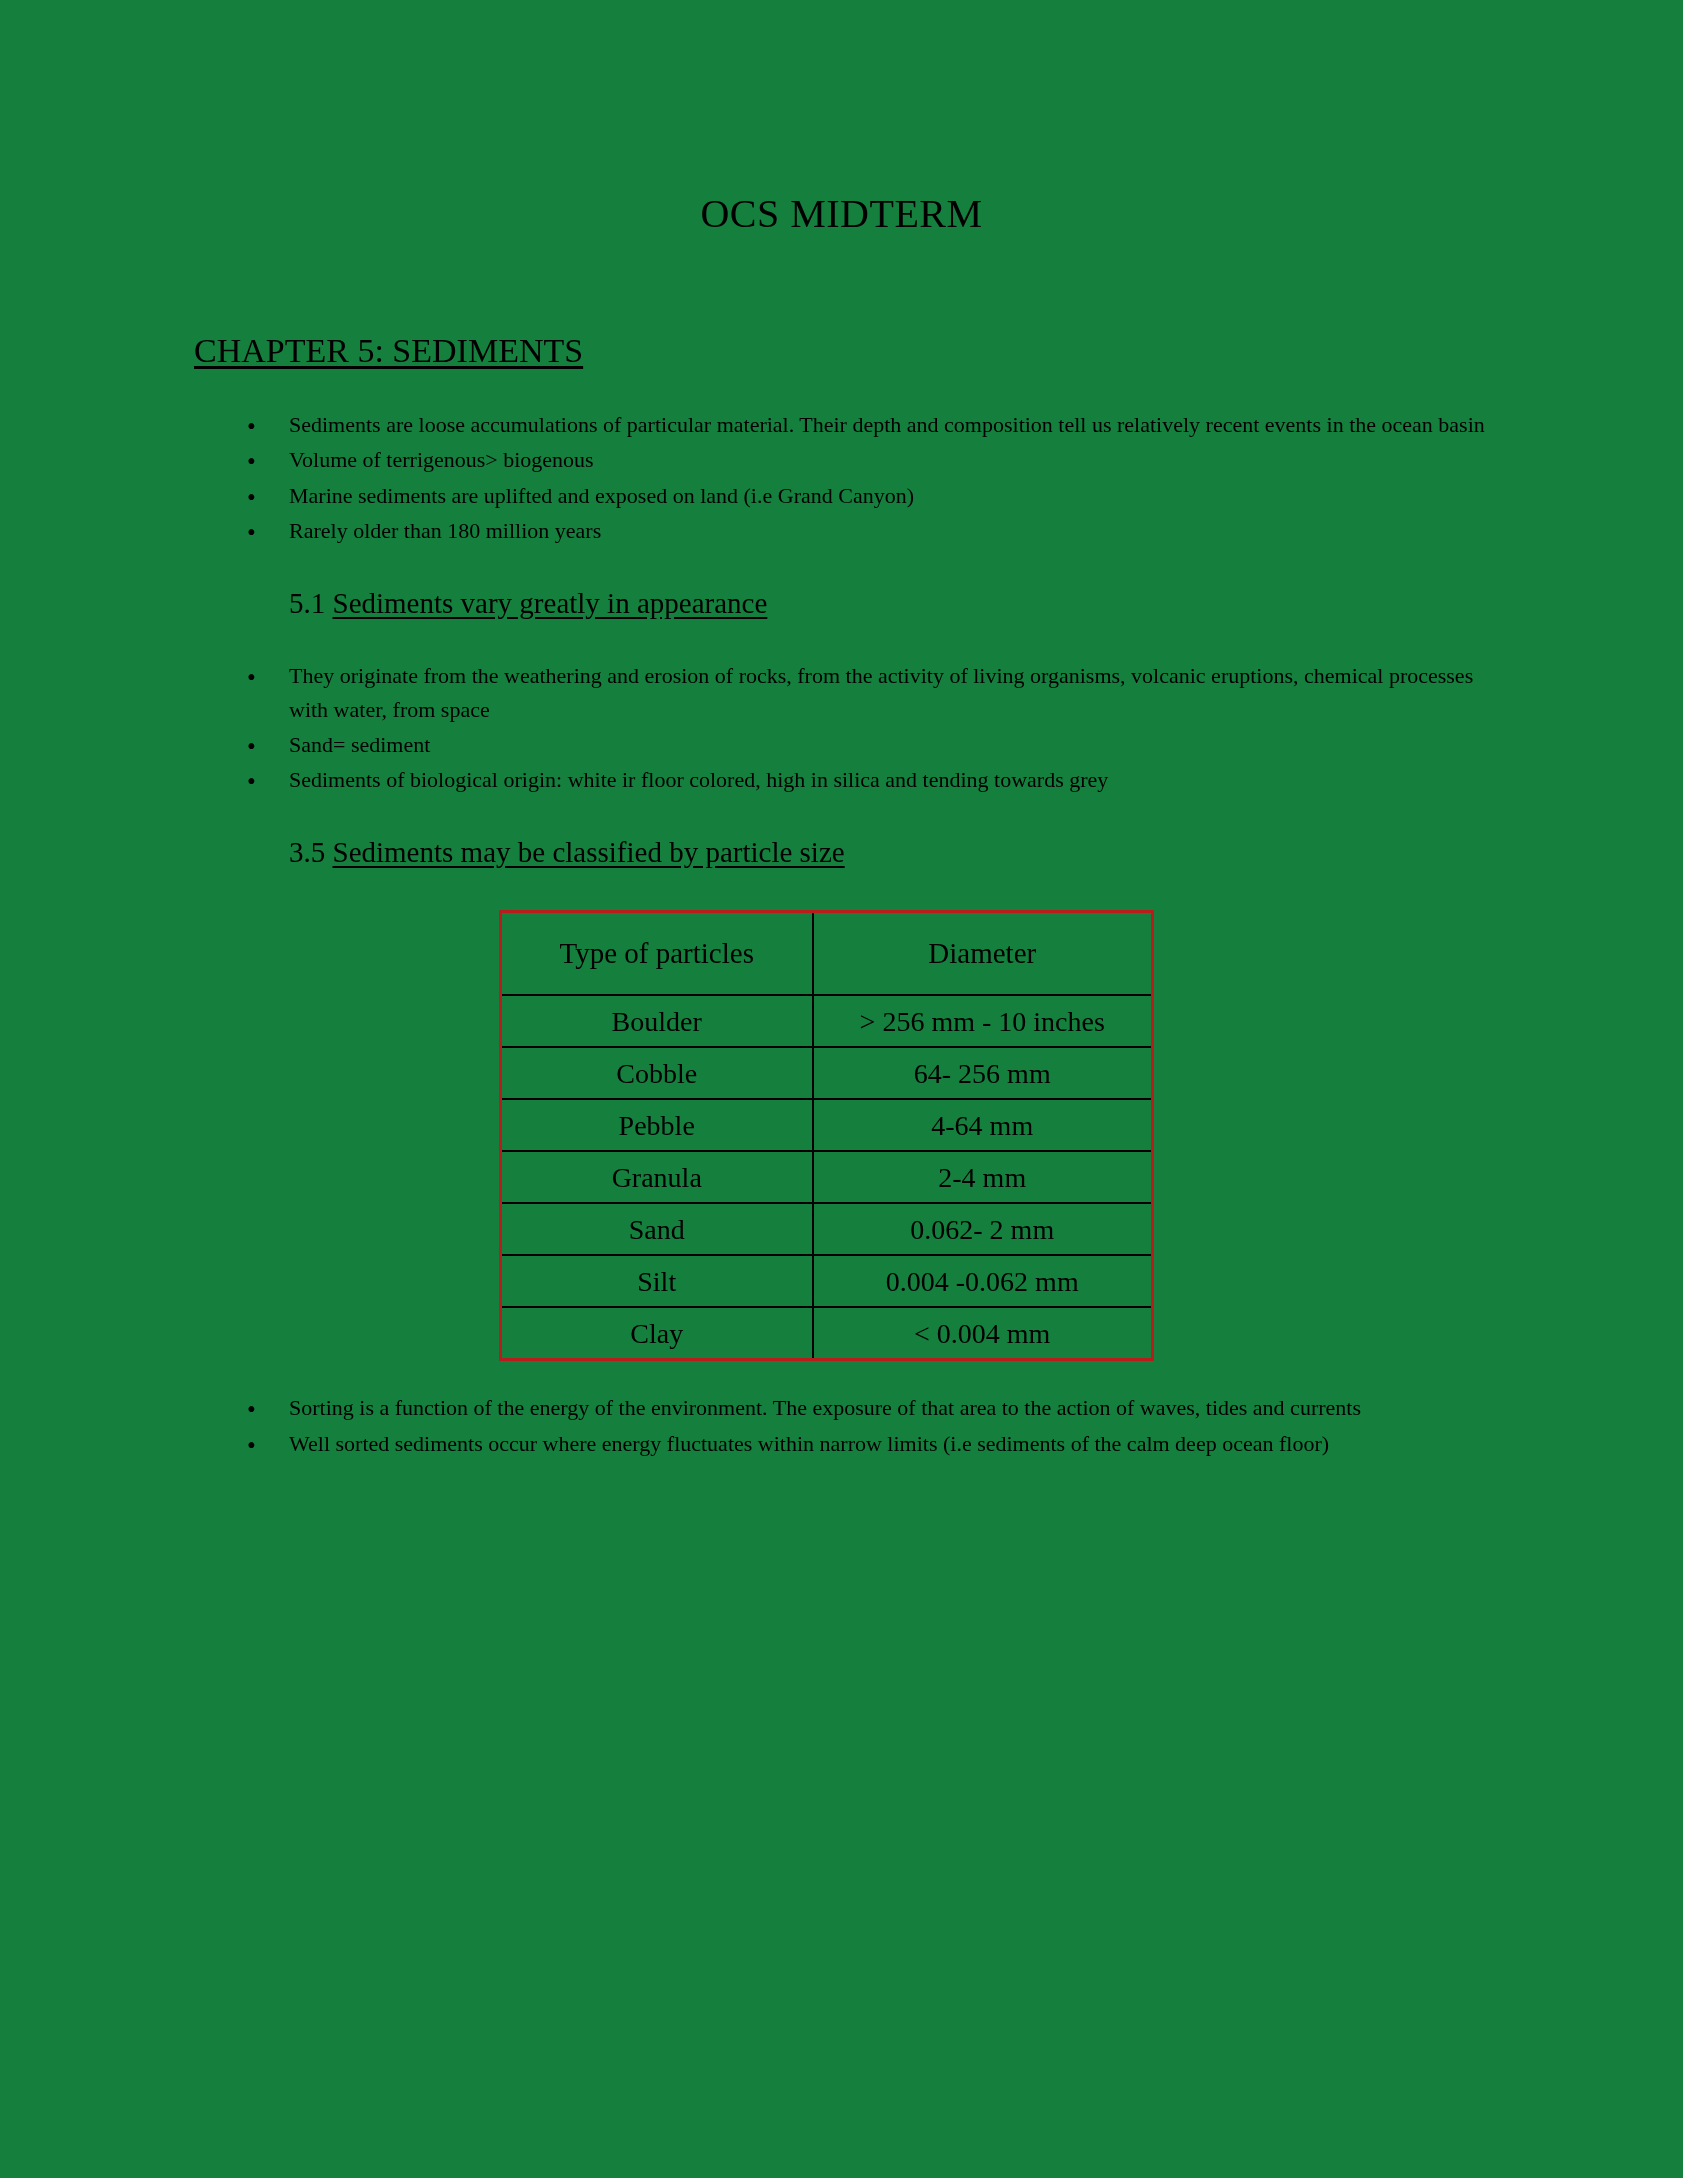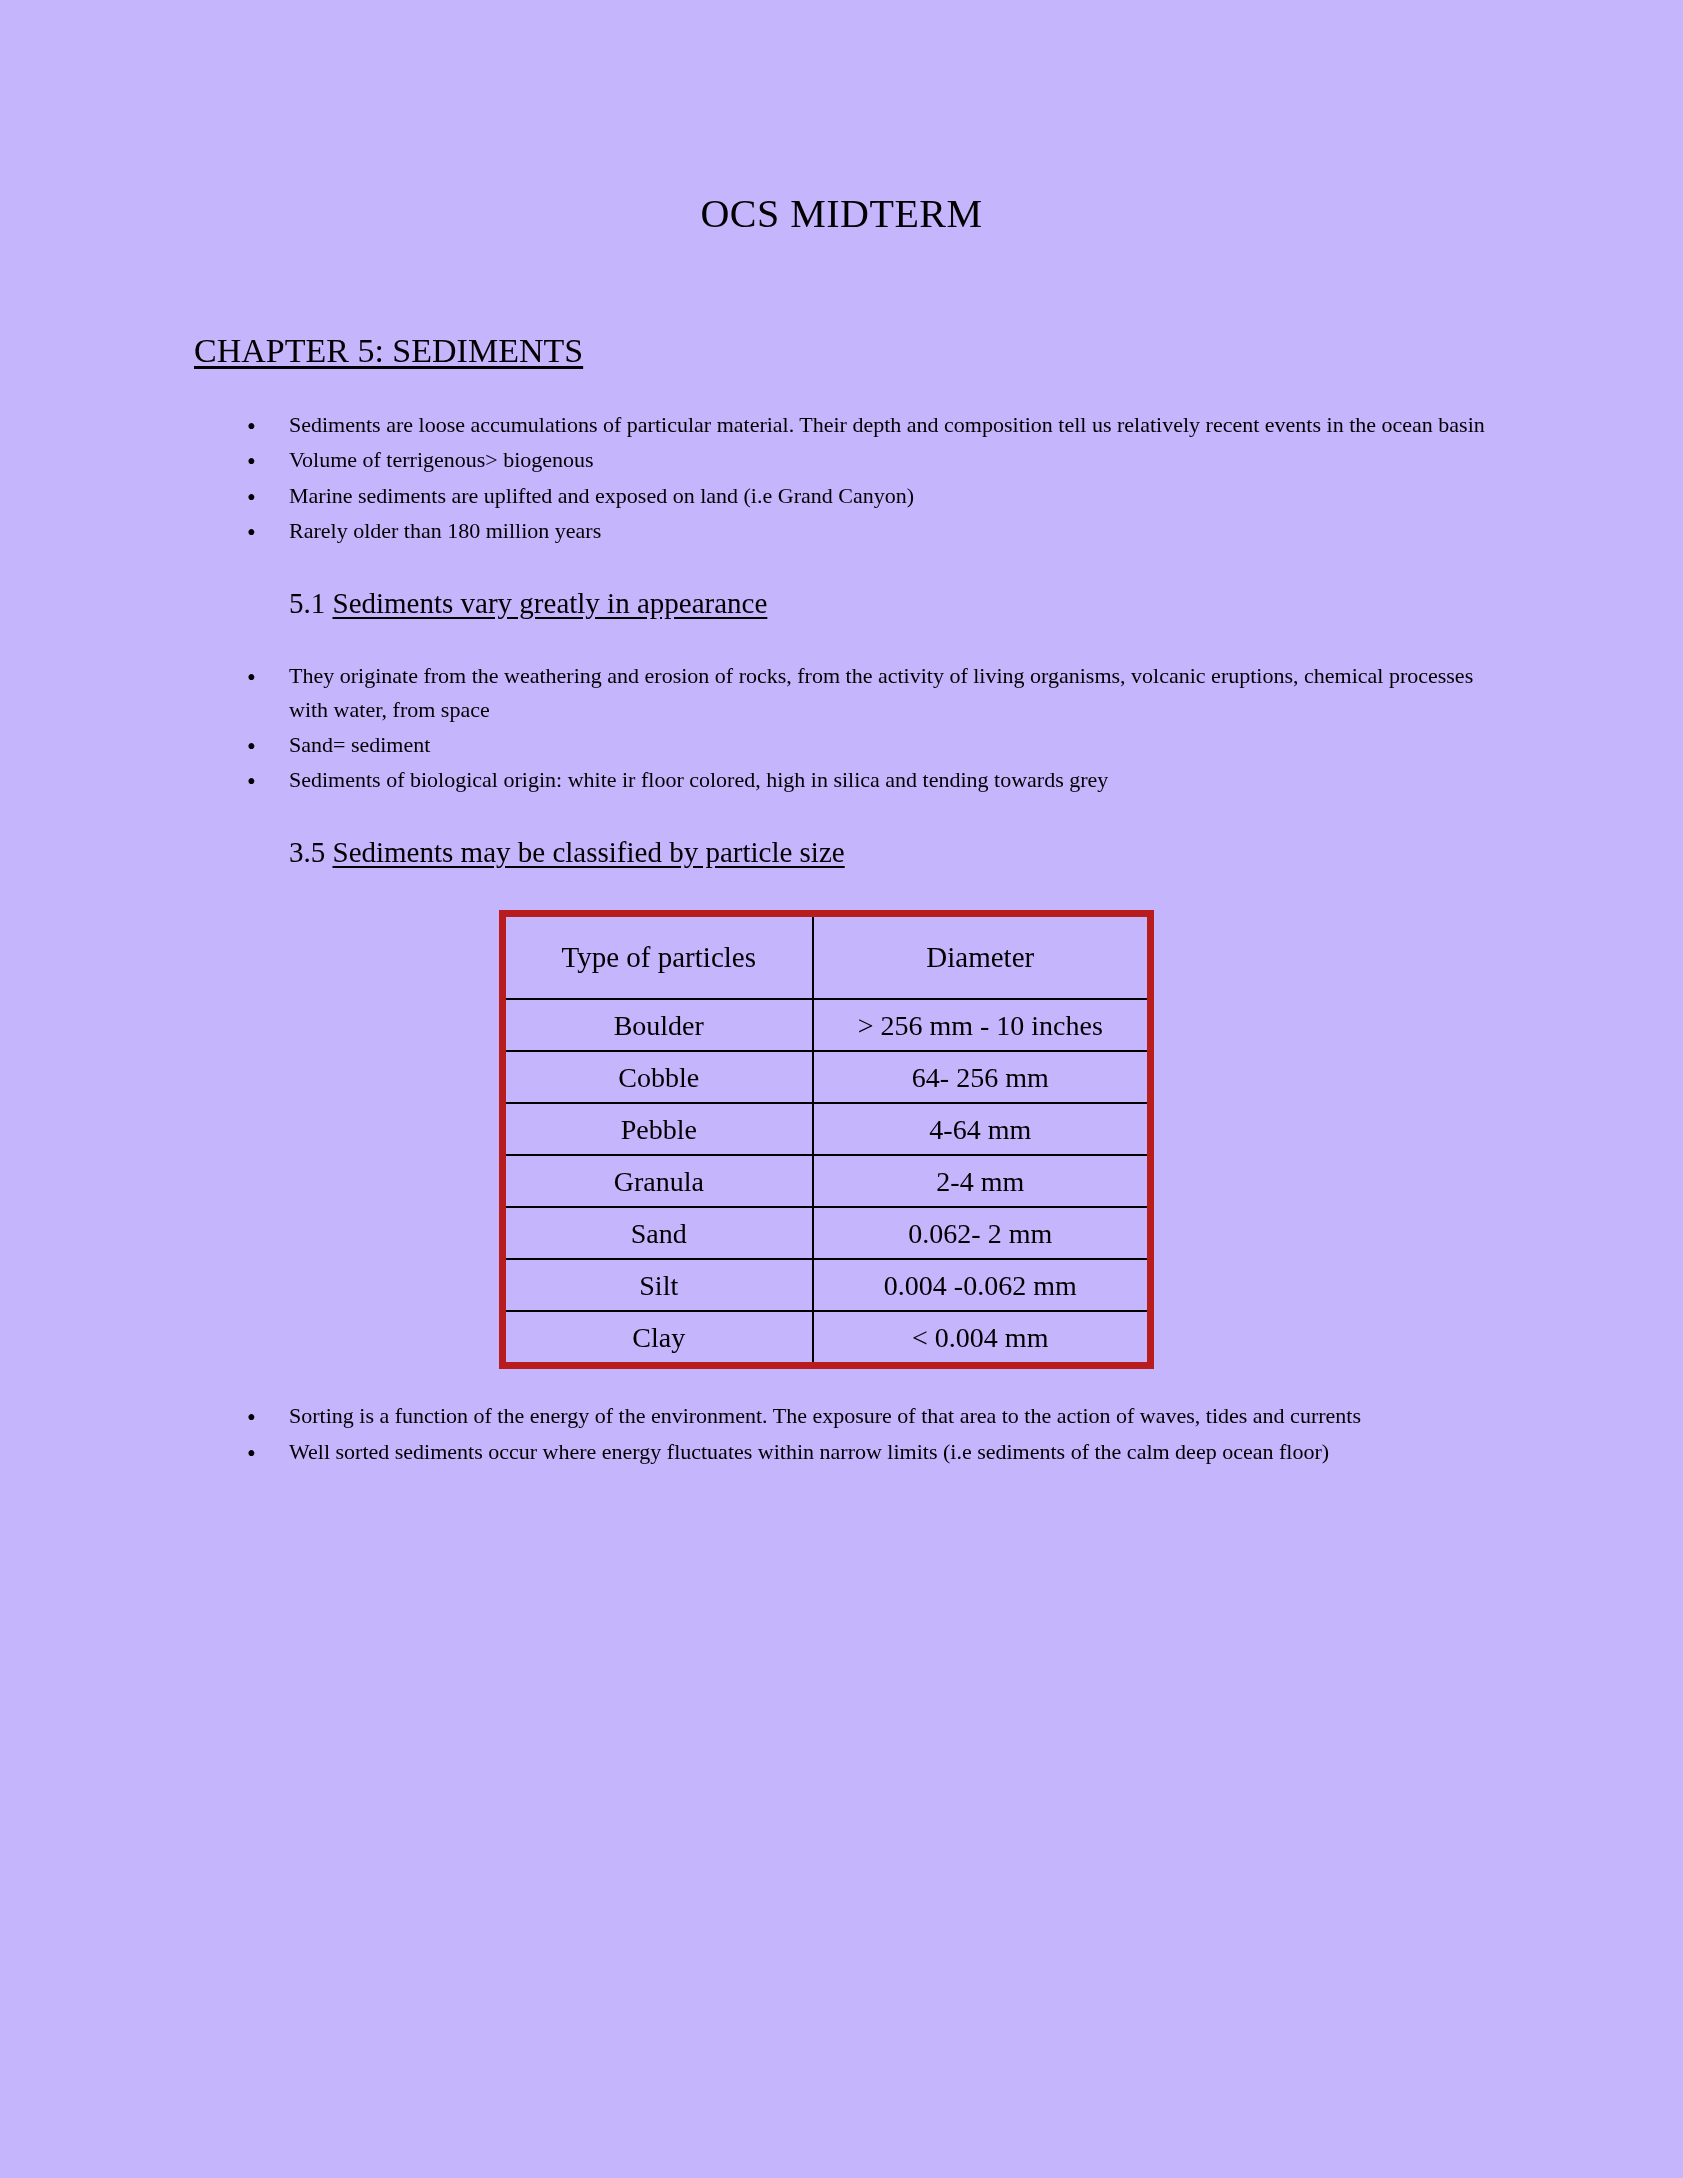--- a/index.html
+++ b/index.html
@@ -12,21 +12,21 @@
     width: 1683px;
     height: 2178px;
     font-family: "Liberation Serif", "DejaVu Serif", serif;
     color: #000000;
     -webkit-font-smoothing: antialiased;
   }
   .page {
     position: relative;
     width: 1683px;
     height: 2178px;
-    background: #c4b5fd;
+    background: #15803d;
     box-sizing: border-box;
     padding: 0;
     overflow: hidden;
   }
   .doc-title {
     text-align: center;
     font-size: 40px;
     font-weight: normal;
     letter-spacing: 0.5px;
     margin: 0;
@@ -80,21 +80,21 @@
     text-underline-offset: 4px;
   }
   .table-wrap {
     margin: 36px 0 30px 0;
     display: flex;
     justify-content: center;
     padding-right: 57px;
   }
   table.particles {
     border-collapse: collapse;
-    border: 7px solid #b91c1c;
+    border: 3px solid #b91c1c;
     font-size: 28px;
     width: 655px;
     table-layout: fixed;
   }
   table.particles th,
   table.particles td {
     border: 2px solid #000;
     text-align: center;
     font-weight: normal;
     padding: 4px 6px;

